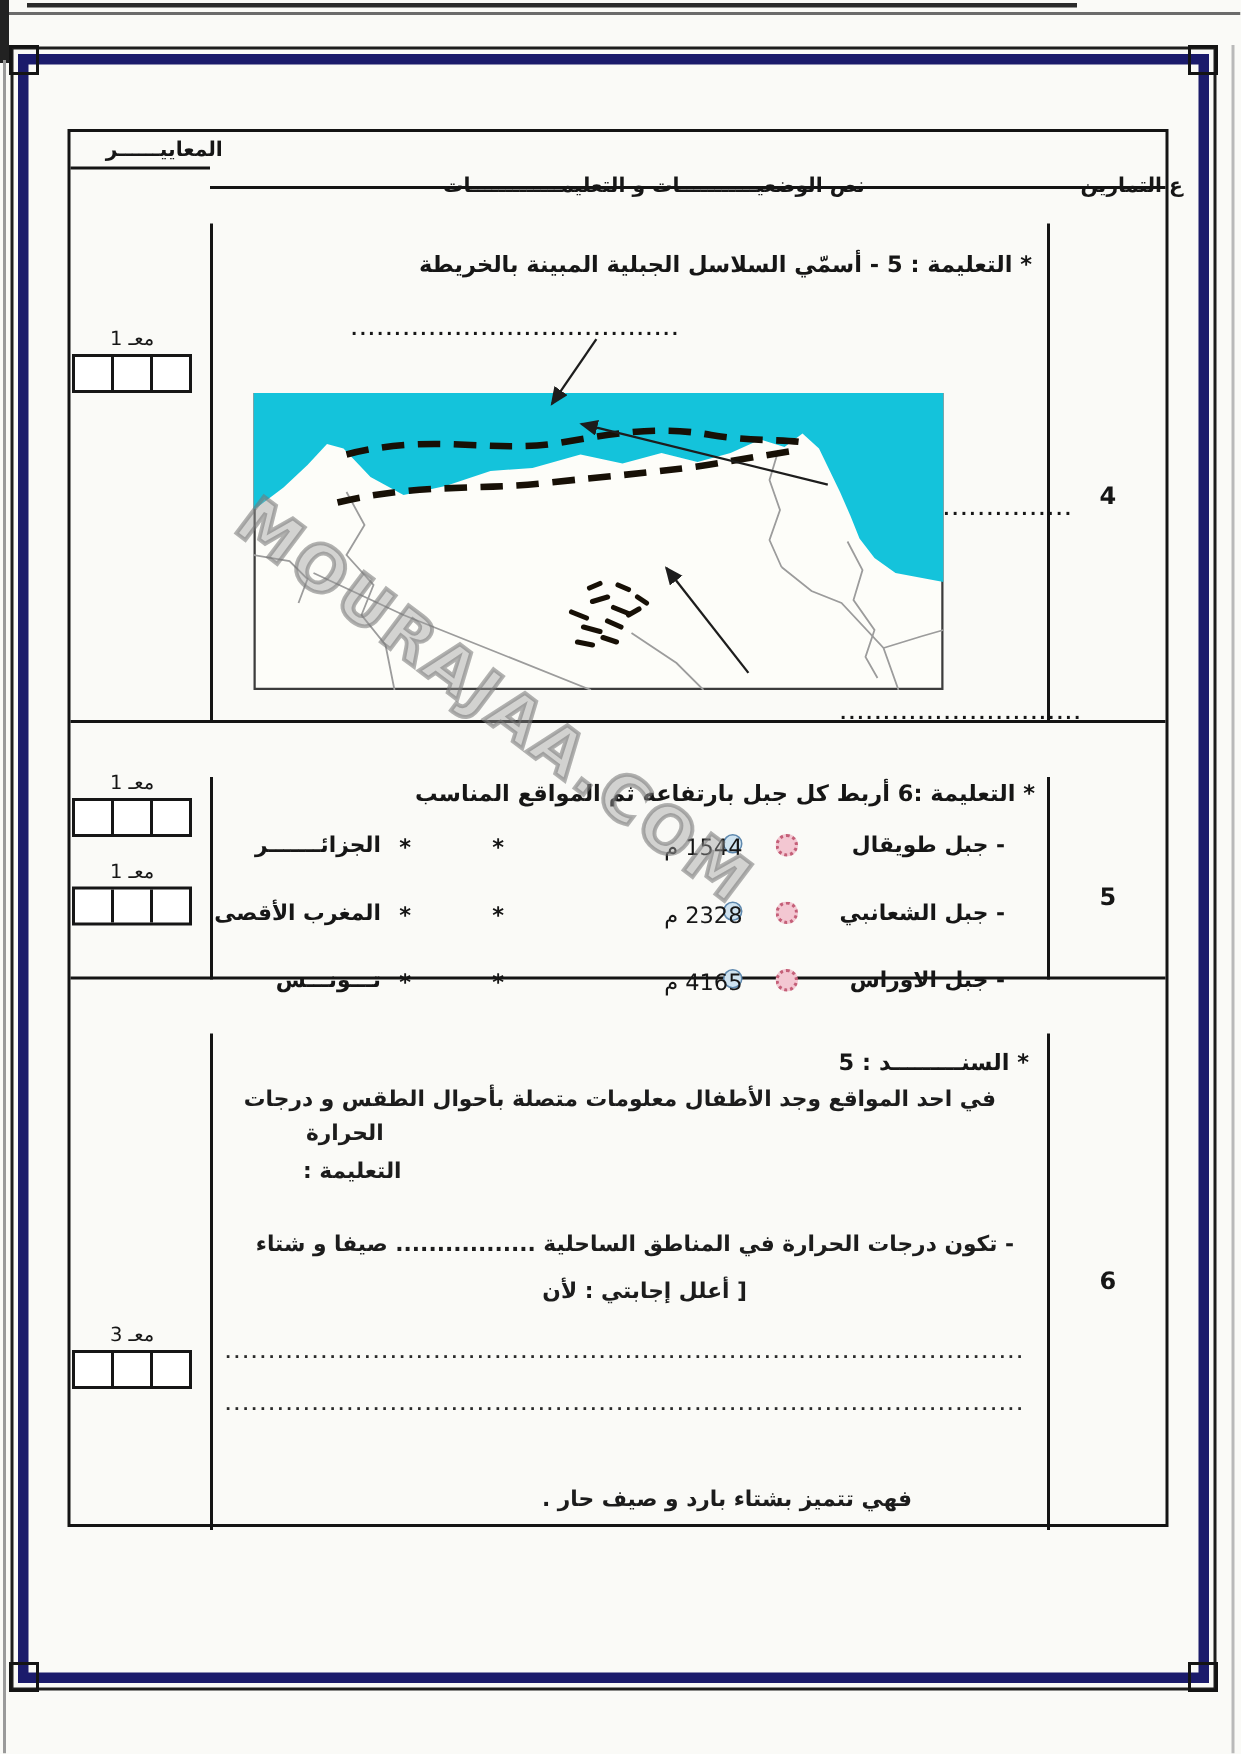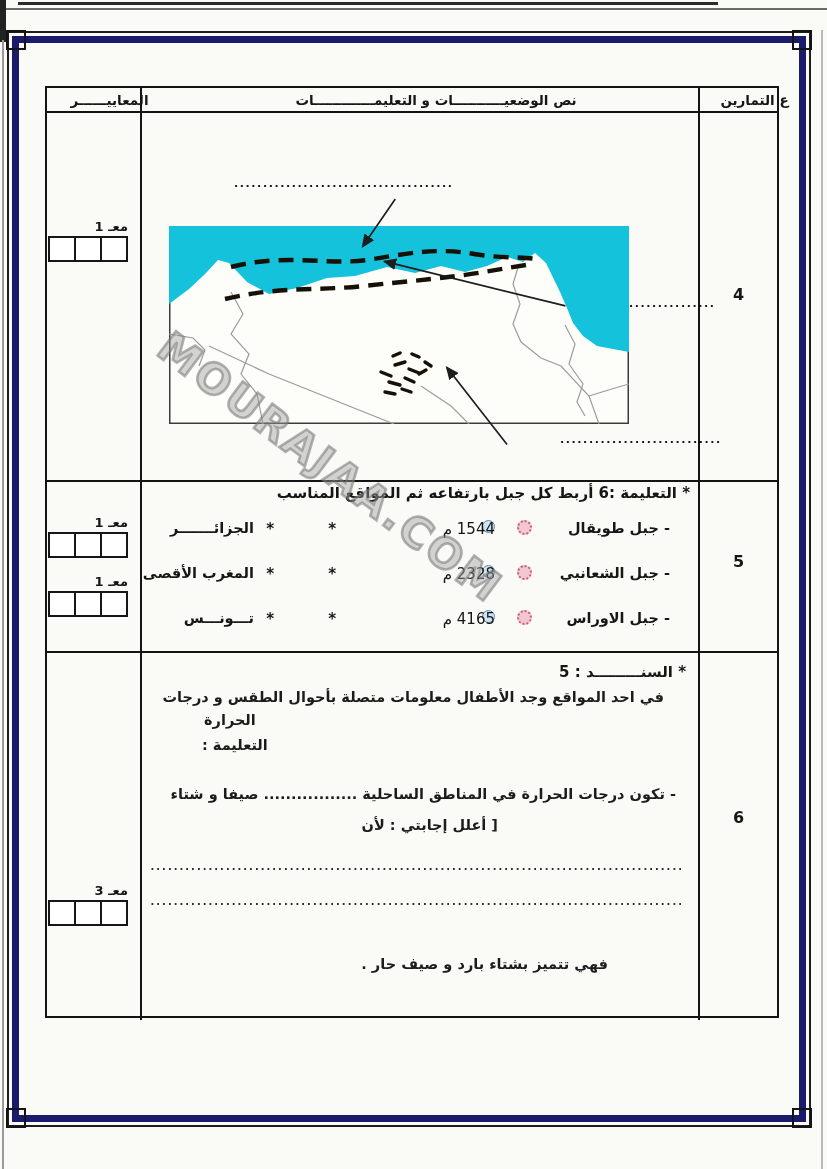--- a/index.html
+++ b/index.html
@@ -32,21 +32,21 @@
     -webkit-text-stroke:2.6px rgba(118,118,118,0.55);
     text-shadow:0 0 1px rgba(120,120,120,0.35);
     white-space:nowrap;}
   
   .extable{position:absolute;left:45px;top:86px;width:734px;height:932px;
     display:grid;direction:rtl;
     grid-template-columns:79px 1fr 93px;
     grid-template-rows:25px 369px 171px 367px;
     border:2.5px solid #141414;box-sizing:border-box;background:transparent;}
   .cell{position:relative;box-sizing:border-box;direction:rtl;padding-left:32px;}
-  .b-end{border-left:2px solid #141414;}     
+  .b-end{border-left:2px solid #141414;margin-top:36px;}     
   .b-bot{border-bottom:2px solid #141414;}   
   .hcell{display:flex;align-items:center;justify-content:center;
     font-weight:700;font-size:13.5px;white-space:nowrap;}
   .exnum{position:absolute;left:0;width:100%;text-align:center;
     font-weight:700;font-size:16px;}
   
   .ttl{position:absolute;white-space:nowrap;font-weight:700;font-size:15px;}
   .l6{position:absolute;white-space:nowrap;font-size:14.5px;font-weight:700;color:#1c1c1c;}
   .blank{position:absolute;font-size:11px;letter-spacing:1.6px;font-weight:700;
     color:#161616;white-space:nowrap;}
@@ -60,22 +60,22 @@
   .m-star2{right:424px;font-weight:700;font-size:15px;}
   .m-country{right:444px;font-weight:700;font-size:14.5px;white-space:nowrap;}
   .grp{right:203px;display:flex;direction:rtl;align-items:center;gap:4px;}
   .hval{font-weight:400;font-size:15px;white-space:nowrap;}
   .dot-pink{position:absolute;right:166px;top:3px;width:11px;height:11px;border-radius:50%;
     background:#f3c7d2;border:2px dotted #c45f78;box-sizing:content-box;}
   .dot-blue{width:11px;height:11px;border-radius:50%;
     background:#cfe3f0;border:1.6px solid #5e88ae;box-sizing:content-box;}
   
   .crit{position:absolute;left:0;width:100%;}
-  .crit-label{width:80px;margin:0 12px 2px 0;
-    font-weight:700;font-size:13px;white-space:nowrap;direction:rtl;}
+  .crit-label{width:80px;margin:0 12px 2px 0;text-align:center;
+    font-weight:400;font-size:13px;white-space:nowrap;direction:rtl;}
   .grid3{display:flex;width:80px;height:26px;margin-right:12px;
     border:2.4px solid #161616;box-sizing:border-box;background:#fff;}
   .gcell{flex:1;}
   .gcell + .gcell{border-right:2.2px solid #161616;}
   .box1{width:44px;height:29px;margin-right:26px;border:2.4px solid #161616;
     box-sizing:border-box;background:#fff;}
   
   .mapwrap{position:absolute;left:27px;top:113px;width:460px;height:198px;}
   .arrows{position:absolute;left:0;top:0;width:100%;height:100%;z-index:5;pointer-events:none;}
 </style>
@@ -101,20 +101,21 @@
 
   <div class="cell hcell b-end b-bot">ع التمارين</div>
   <div class="cell hcell b-end b-bot">نص الوضعيـــــــــــات و التعليمـــــــــــــات</div>
   <div class="cell hcell b-bot">المعاييــــــر</div>
 
   <div class="cell b-end b-bot">
     <div class="exnum" style="top:172px">4</div>
   </div>
 
   <div class="cell b-end b-bot">
+    <div class="ttl" style="top:18px;right:10px">* التعليمة : 5 -  أسمّي السلاسل الجبلية المبينة بالخريطة</div>
 
     <div class="blank" style="left:92px;top:64px">......................................</div>
     <div class="blank" style="left:458px;top:184px">....................</div>
     <div class="blank" style="left:418px;top:320px">............................</div>
 
     <div class="mapwrap">
       <svg viewBox="0 0 460 198" width="460" height="198">
         <rect x="0" y="0" width="460" height="198" fill="#fdfdf9" stroke="#3c3c3c" stroke-width="3"></rect>
 
         <polygon fill="#14c3db" points="

